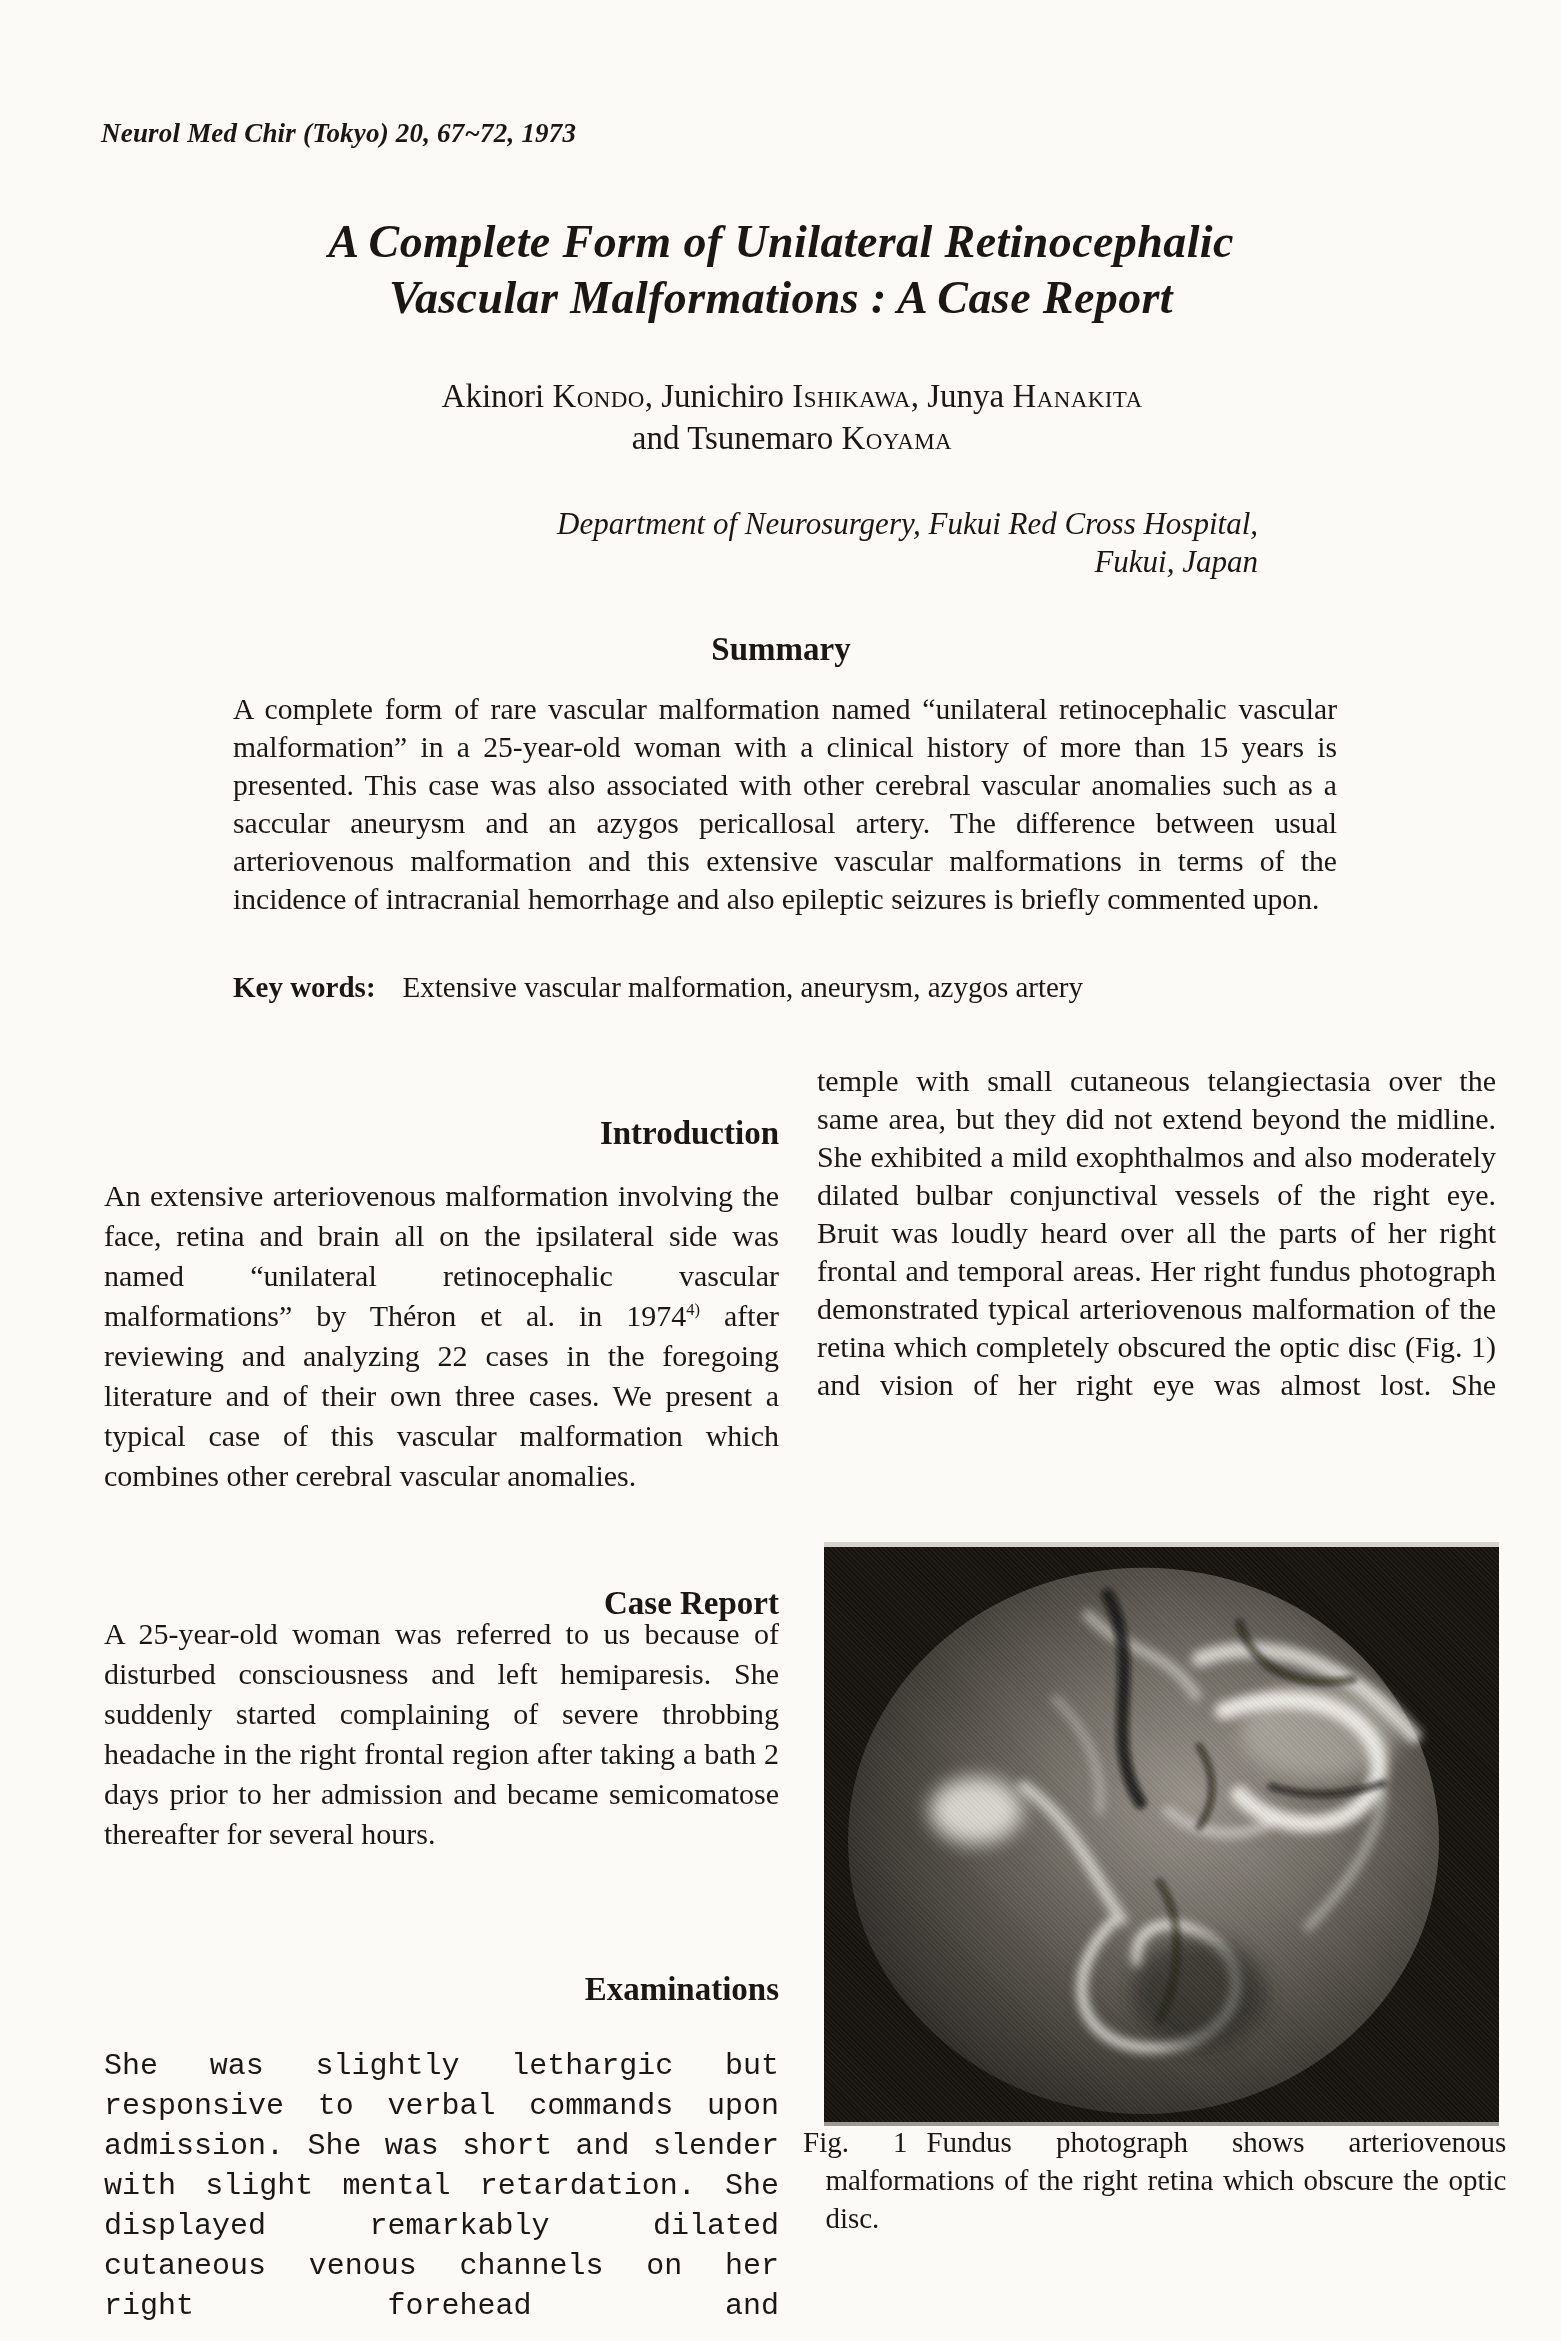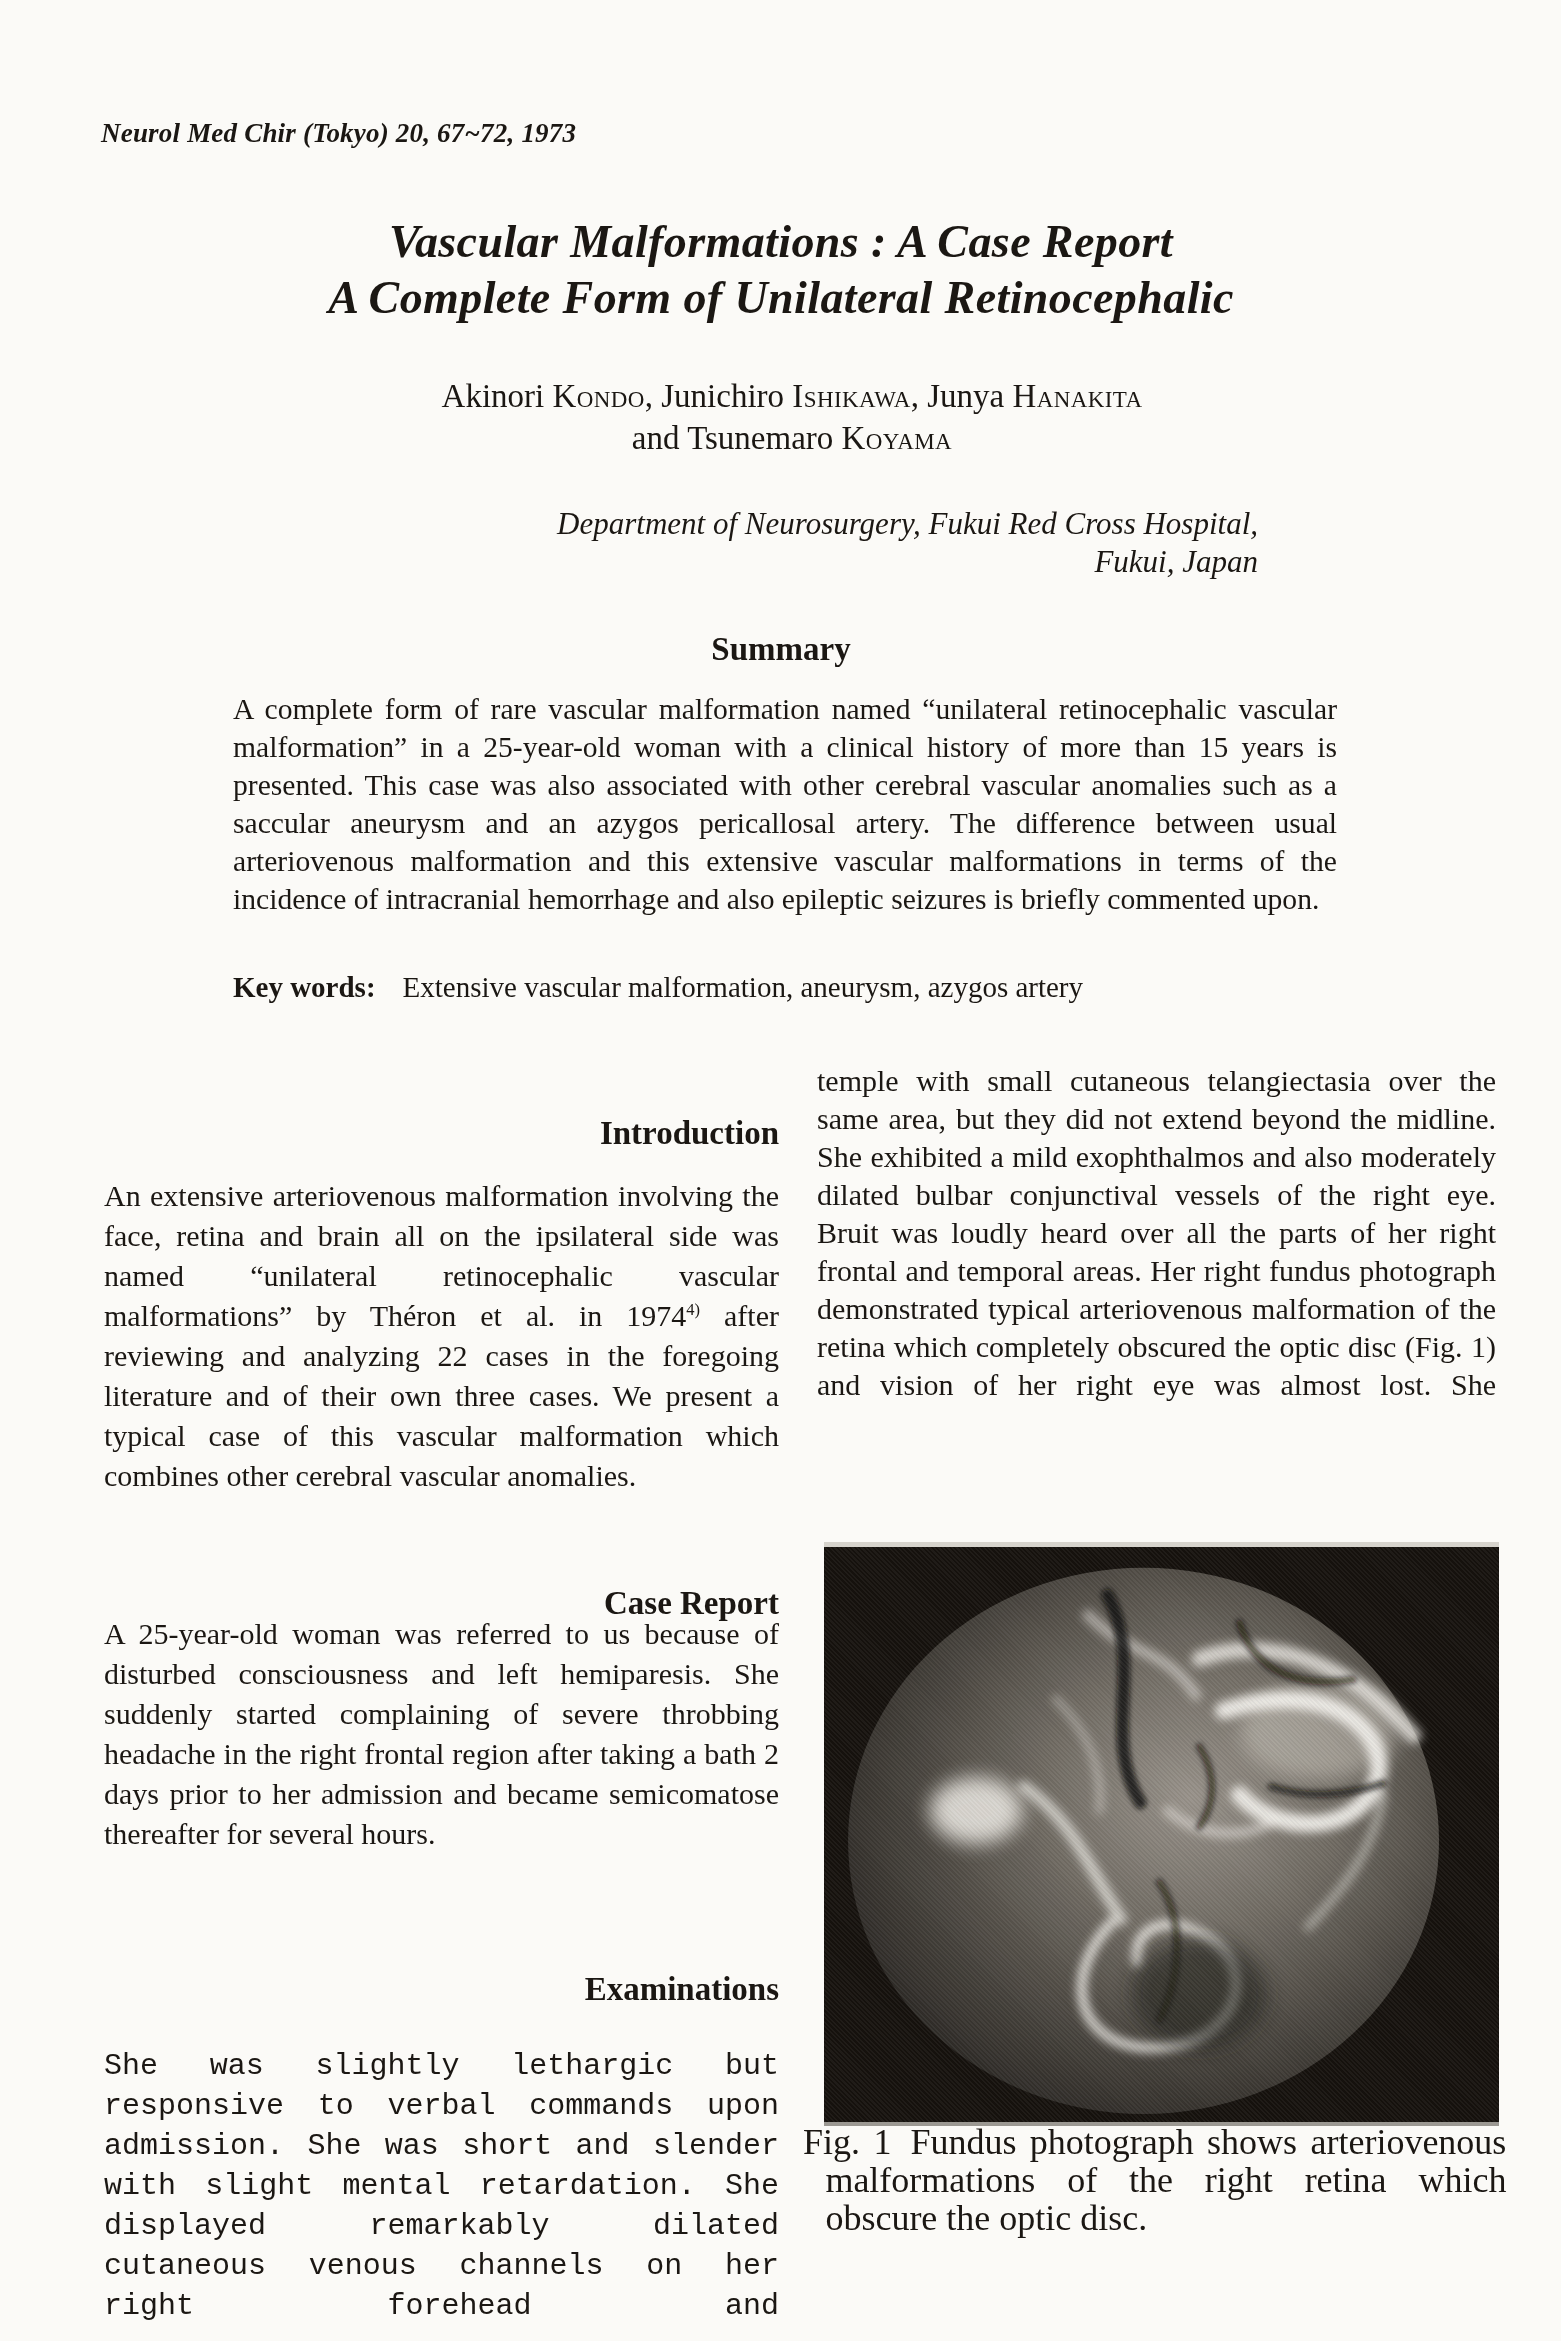--- a/index.html
+++ b/index.html
@@ -129,40 +129,40 @@
     background: repeating-linear-gradient(
       45deg,
       rgba(255,255,255,0.045) 0px, rgba(255,255,255,0.045) 1.6px,
       rgba(0,0,0,0.03) 1.6px, rgba(0,0,0,0.03) 3.2px);
     pointer-events: none;
   }
   .figure-caption {
     position: absolute;
     left: 803px; top: 2123px;
     width: 681px;
-    font-size: 36px;
+    font-size: 29px;
     line-height: 38px;
     text-align: justify;
     padding-left: 22.4px;
     text-indent: -22.4px;
     margin: 0;
   }
   .cap-label { margin-right: 19px; }
   p { margin: 0; }
 </style>
 </head>
 <body>
 
 <div class="scan-top-band"></div>
 
 <div class="journal-line">Neurol Med Chir (Tokyo) 20, 67~72, 1973</div>
 
 <div class="title-block">
+  <div>A Complete Form of Unilateral Retinocephalic</div>
   <div>Vascular Malformations : A Case Report</div>
-  <div>A Complete Form of Unilateral Retinocephalic</div>
 </div>
 
 <div class="authors-block">
   <div><span>Akinori </span><span class="seg-sc">Kondo</span><span>, Junichiro </span><span class="seg-sc">Ishikawa</span><span>, Junya </span><span class="seg-sc">Hanakita</span></div>
   <div><span>and Tsunemaro </span><span class="seg-sc">Koyama</span></div>
 </div>
 
 <div class="affiliation-block">
   <div>Department of Neurosurgery, Fukui Red Cross Hospital,</div>
   <div>Fukui, Japan</div>

